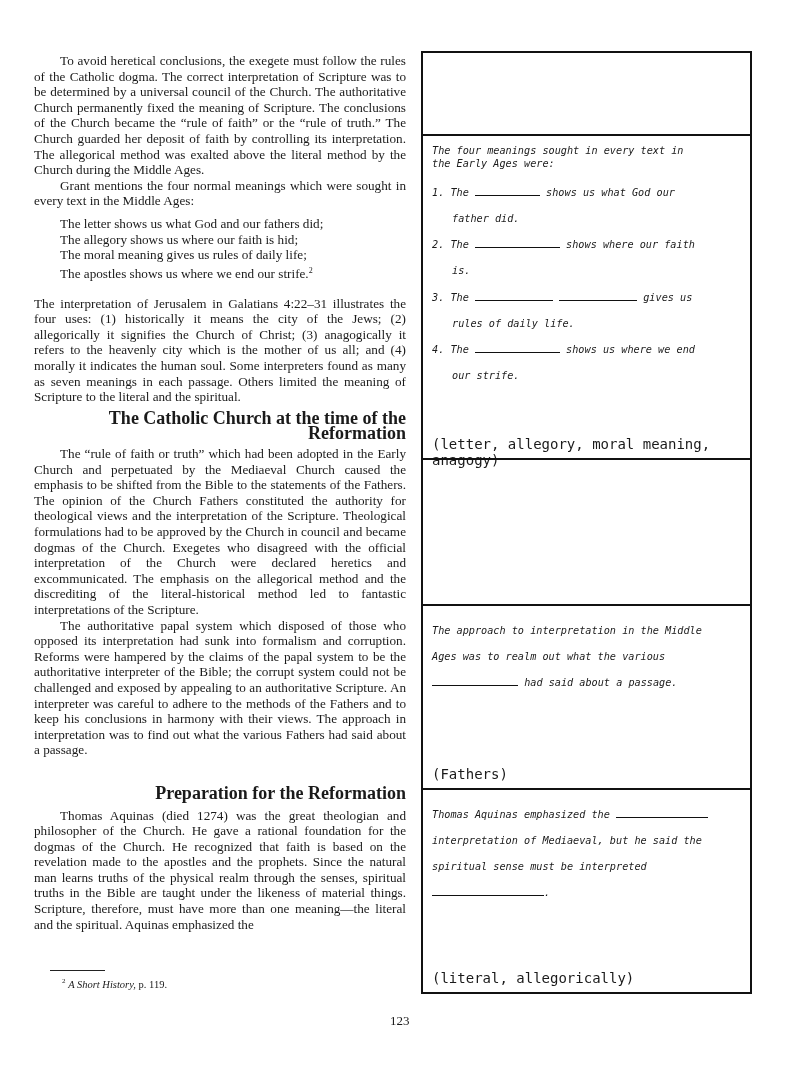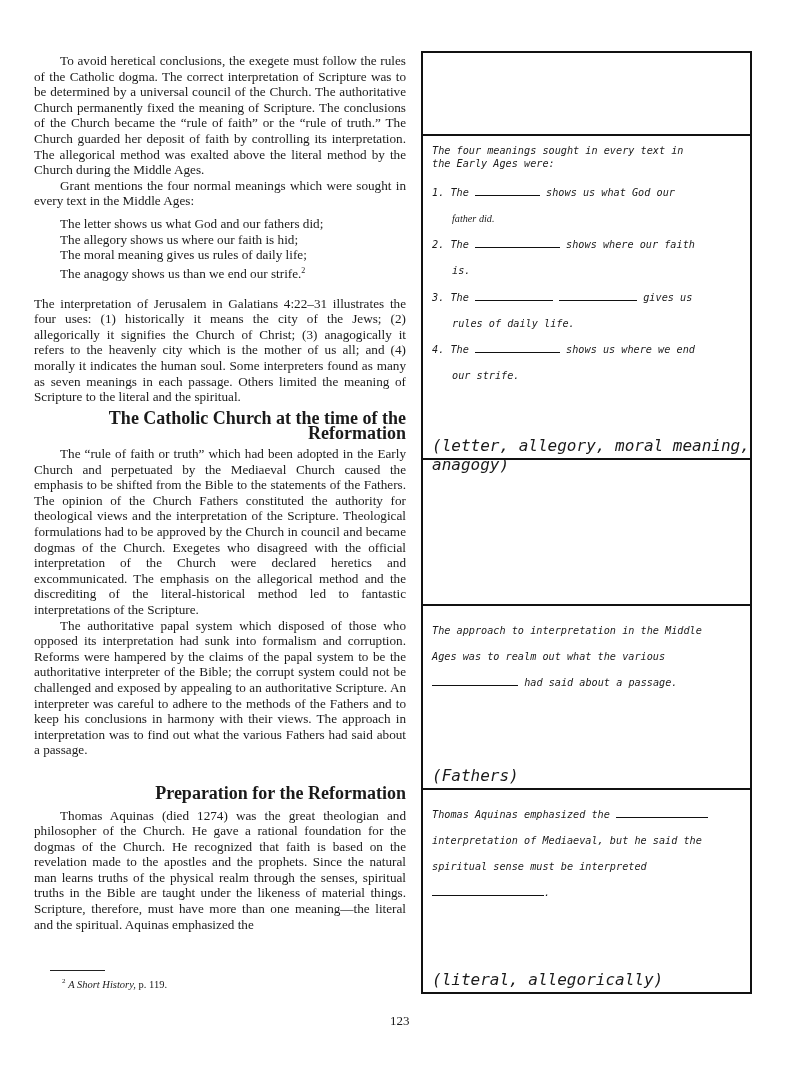--- a/index.html
+++ b/index.html
@@ -40,35 +40,35 @@
     .frame:first-child { border-top: none; }
     .frame-text {
       position: absolute; left: 9px; right: 8px;
       font-family: "DejaVu Sans Mono", "Liberation Mono", monospace;
       font-style: italic; font-size: 10.2px; line-height: 13px; color: #1a1a1a;
     }
     .blank { display: inline-block; border-bottom: 1px solid #111; height: 11px; vertical-align: baseline; }
     .answer {
       position: absolute; left: 9px;
       font-family: "DejaVu Sans Mono", "Liberation Mono", monospace;
-      font-style: italic; font-size: 16px;
+      font-size: 14px;
     }
     .row { white-space: nowrap; }
   </style>
 </head>
 <body>
 
 <div class="left-col">
   <p class="para">To avoid heretical conclusions, the exegete must follow the rules of the Catholic dogma. The correct interpretation of Scripture was to be determined by a universal council of the Church. The authoritative Church permanently fixed the meaning of Scripture. The conclusions of the Church became the “rule of faith” or the “rule of truth.” The Church guarded her deposit of faith by controlling its interpretation. The allegorical method was exalted above the literal method by the Church during the Middle Ages.</p>
   <p class="para">Grant mentions the four normal meanings which were sought in every text in the Middle Ages:</p>
   <div class="verse">
     <div>The letter shows us what God and our fathers did;</div>
     <div>The allegory shows us where our faith is hid;</div>
     <div>The moral meaning gives us rules of daily life;</div>
-    <div><span>The anagogy shows us than we end our strife.</span><sup>2</sup></div>
+    <div><span>The apostles shows us where we end our strife.</span><sup>2</sup></div>
   </div>
   <p class="para noindent">The interpretation of Jerusalem in Galatians 4:22–31 illustrates the four uses: (1) historically it means the city of the Jews; (2) allegorically it signifies the Church of Christ; (3) anagogically it refers to the heavenly city which is the mother of us all; and (4) morally it indicates the human soul. Some interpreters found as many as seven meanings in each passage. Others limited the meaning of Scripture to the literal and the spiritual.</p>
   <div class="section-heading">The Catholic Church at the time of the Reformation</div>
   <p class="para">The “rule of faith or truth” which had been adopted in the Early Church and perpetuated by the Mediaeval Church caused the emphasis to be shifted from the Bible to the statements of the Fathers. The opinion of the Church Fathers constituted the authority for theological views and the interpretation of the Scripture. Theological formulations had to be approved by the Church in council and became dogmas of the Church. Exegetes who disagreed with the official interpretation of the Church were declared heretics and excommunicated. The emphasis on the allegorical method and the discrediting of the literal-historical method led to fantastic interpretations of the Scripture.</p>
   <p class="para">The authoritative papal system which disposed of those who opposed its interpretation had sunk into formalism and corruption. Reforms were hampered by the claims of the papal system to be the authoritative interpreter of the Bible; the corrupt system could not be challenged and exposed by appealing to an authoritative Scripture. An interpreter was careful to adhere to the methods of the Fathers and to keep his conclusions in harmony with their views. The approach in interpretation was to find out what the various Fathers had said about a passage.</p>
   <div class="section-heading h2">Preparation for the Reformation</div>
   <p class="para">Thomas Aquinas (died 1274) was the great theologian and philosopher of the Church. He gave a rational foundation for the dogmas of the Church. He recognized that faith is based on the revelation made to the apostles and the prophets. Since the natural man learns truths of the physical realm through the senses, spiritual truths in the Bible are taught under the likeness of material things. Scripture, therefore, must have more than one meaning—the literal and the spiritual. Aquinas emphasized the</p>
 </div>
 
 <div class="footnote-rule"></div>
@@ -82,21 +82,21 @@
 <div class="frames">
   <div class="frame" style="height:81px;"></div>
 
   <div class="frame" style="height:324px;">
     <div class="frame-text" style="top:8px;">
       <div class="row">The four meanings sought in every text in</div>
       <div class="row">the Early Ages were:</div>
     </div>
     <div class="frame-text" style="top:48px;">
       <div class="row"><span>1. The</span> <span class="blank" style="width:65px;"></span> <span>shows us what God our</span></div>
-      <div class="row" style="margin-top:13px; padding-left:20px;font-family:Liberation Serif, serif;">father did.</div>
+      <div class="row" style="margin-top:13px; padding-left:20px;">father did.</div>
     </div>
     <div class="frame-text" style="top:100px;">
       <div class="row"><span>2. The</span> <span class="blank" style="width:85px;"></span> <span>shows where our faith</span></div>
       <div class="row" style="margin-top:13px; padding-left:20px;">is.</div>
     </div>
     <div class="frame-text" style="top:153px;">
       <div class="row"><span>3. The</span> <span class="blank" style="width:78px;"></span> <span class="blank" style="width:78px;"></span> <span>gives us</span></div>
       <div class="row" style="margin-top:13px; padding-left:20px;">rules of daily life.</div>
     </div>
     <div class="frame-text" style="top:205px;">

